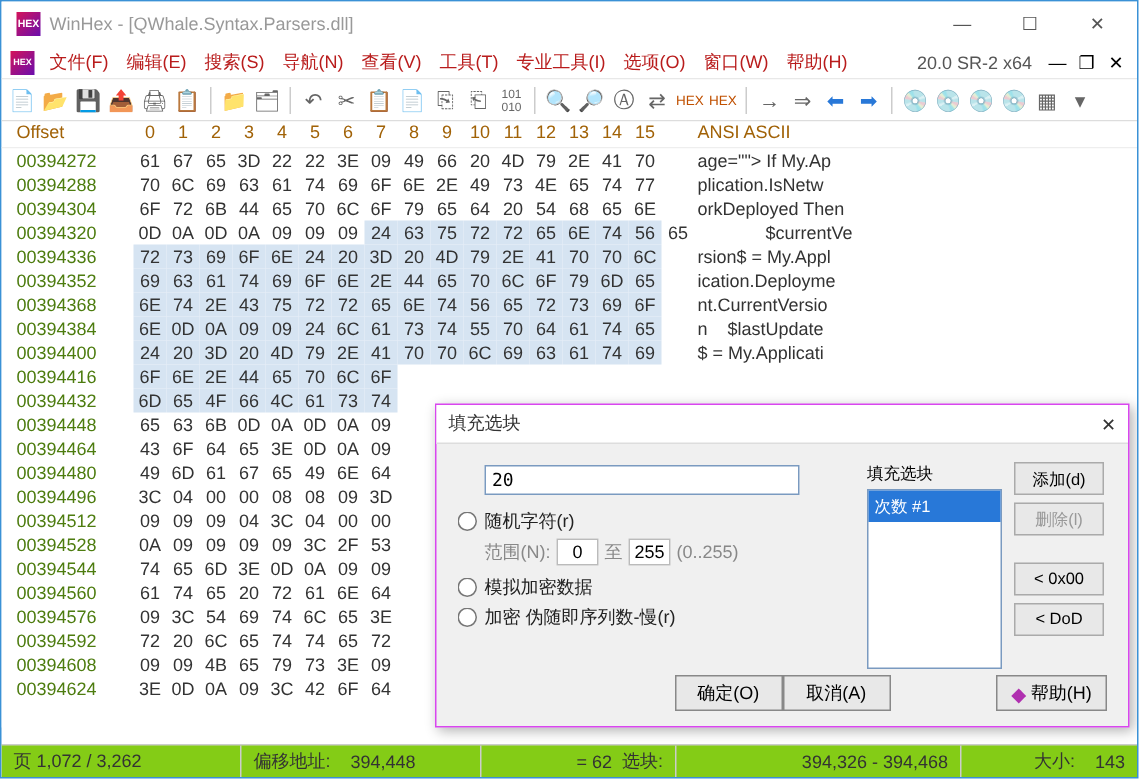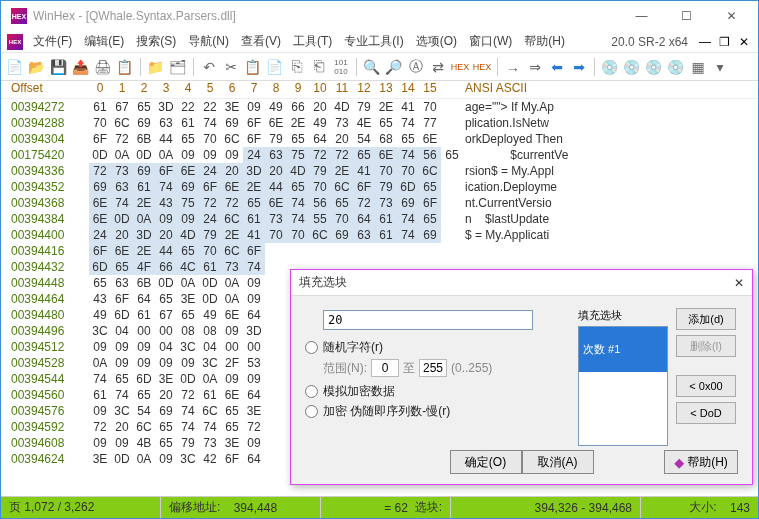--- a/index.html
+++ b/index.html
@@ -3,21 +3,21 @@
 <meta charset="utf-8">
 <style>
 *{box-sizing:border-box;margin:0;padding:0;font-family:"Segoe UI",Tahoma,sans-serif;font-size:12px}
 body{background:#fff;width:759px;height:519px;overflow:hidden;position:relative;border:1px solid #3a91d6}
 .titlebar{height:30px;background:#fff;display:flex;align-items:center;padding:0 4px;color:#999}
 .titlebar .ico{width:16px;height:16px;margin:0 6px;background:linear-gradient(135deg,#d4145a,#6a0dad);font-size:7px;color:#fff;display:flex;align-items:center;justify-content:center;font-weight:bold}
 .titlebar .t{flex:1;font-size:12px}
 .winbtn{width:45px;height:28px;display:flex;align-items:center;justify-content:center;color:#555}
 .menubar{height:22px;display:flex;align-items:center;padding:0 2px;background:#fff;border-bottom:1px solid #e8e8e8}
 .menubar .mico{width:16px;height:16px;margin:0 4px;background:linear-gradient(135deg,#d4145a,#6a0dad);font-size:6px;color:#fff;display:flex;align-items:center;justify-content:center;font-weight:bold}
-.menubar .m{padding:2px 6px;color:#404040}
+.menubar .m{padding:2px 6px;color:#b91c1c}
 .menubar .ver{margin-left:auto;padding:0 8px;color:#555}
 .menubar .smico{width:14px;height:14px;margin:0 3px}
 .toolbar{height:28px;display:flex;align-items:center;padding:2px 4px;background:#fff;border-bottom:1px solid #ddd;gap:2px}
 .tbtn{width:20px;height:20px;display:flex;align-items:center;justify-content:center;color:#666;font-size:14px}
 .tsep{width:1px;height:18px;background:#ccc;margin:0 3px}
 .hexhdr{height:18px;display:flex;background:#fff;border-bottom:1px solid #eee;font-family:Consolas,monospace;color:#a16207}
 .hexhdr .ofs{width:80px;padding-left:10px}
 .hexhdr .cols{display:flex;padding-left:8px}
 .hexhdr .cols span{width:22px;text-align:center}
 .hexhdr .asc{padding-left:24px}
@@ -34,21 +34,21 @@
 .dlgTitle{height:26px;background:#fff;display:flex;align-items:center;padding:0 8px;color:#333;justify-content:space-between;border-bottom:1px solid #ddd}
 .dlgBody{padding:12px 14px;display:flex;gap:14px}
 .dlgLeft{flex:1}
 .dlgLeft label{display:flex;align-items:center;margin:3px 0;color:#222}
 .dlgLeft input[type=radio]{margin-right:5px}
 .hexinput{width:210px;height:20px;border:1px solid #7a9ac0;padding:1px 4px;margin:2px 0 6px 18px;font-family:Consolas,monospace}
 .rangeRow{margin-left:18px;color:#888;display:flex;align-items:center;gap:4px}
 .rangeRow input{width:28px;height:18px;border:1px solid #bbb;padding:0 2px;text-align:center}
 .dlgRight{width:160px;display:flex;gap:8px}
 .passList{width:90px;height:120px;border:1px solid #7a9ac0;background:#fff}
-.passList .pi{background:#2878d8;color:#fff;padding:15px 4px;font-size:11px}
+.passList .pi{background:#2878d8;color:#fff;padding:3px 4px;font-size:11px}
 .dlgBtnCol{display:flex;flex-direction:column;gap:5px}
 .dbtn{width:60px;height:22px;background:#e8e8e8;border:1px solid #aaa;font-size:11px;display:flex;align-items:center;justify-content:center}
 .dbtn.dis{color:#999}
 .dlgFoot{position:absolute;bottom:10px;left:0;right:0;display:flex;justify-content:center;align-items:center}
 .fbtn{width:72px;height:24px;background:#e8e8e8;border:1px solid #888;display:flex;align-items:center;justify-content:center}
 .helpbtn{position:absolute;right:14px;width:74px;height:24px;background:#e8e8e8;border:1px solid #888;display:flex;align-items:center;justify-content:center;gap:3px}
 .helpbtn .hi{color:#b030b0;font-size:13px}
 .passLbl{font-size:11px;margin-bottom:3px}
 </style>
 </head>
@@ -203,21 +203,21 @@
         <span>64</span>
         <span>20</span>
         <span>54</span>
         <span>68</span>
         <span>65</span>
         <span>6E</span>
       </div>
       <div class="a">orkDeployed Then</div>
     </div>
     <div class="row">
-      <div class="o">00175420</div>
+      <div class="o">00394320</div>
       <div class="h">
         <span>0D</span>
         <span>0A</span>
         <span>0D</span>
         <span>0A</span>
         <span>09</span>
         <span>09</span>
         <span>09</span>
         <span class="sel">24</span>
         <span class="sel">63</span>

